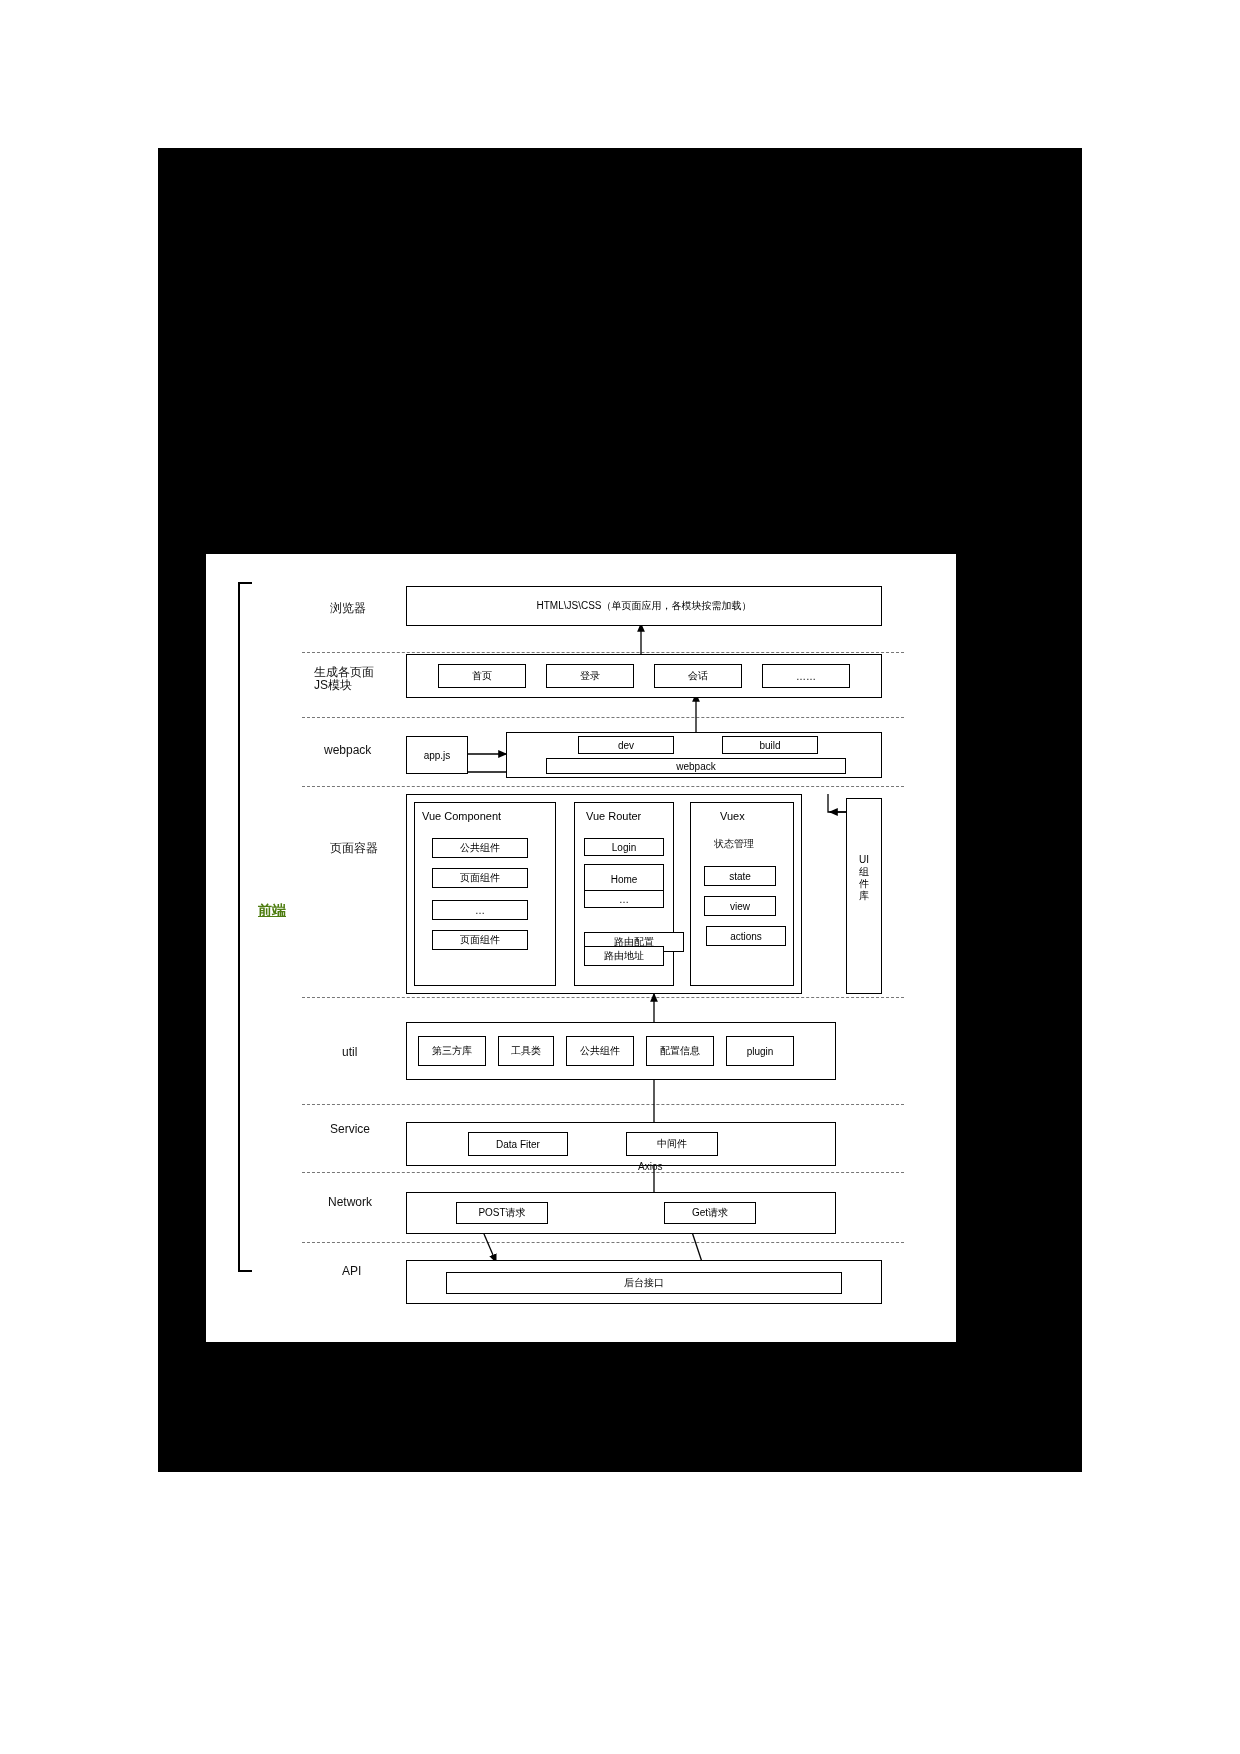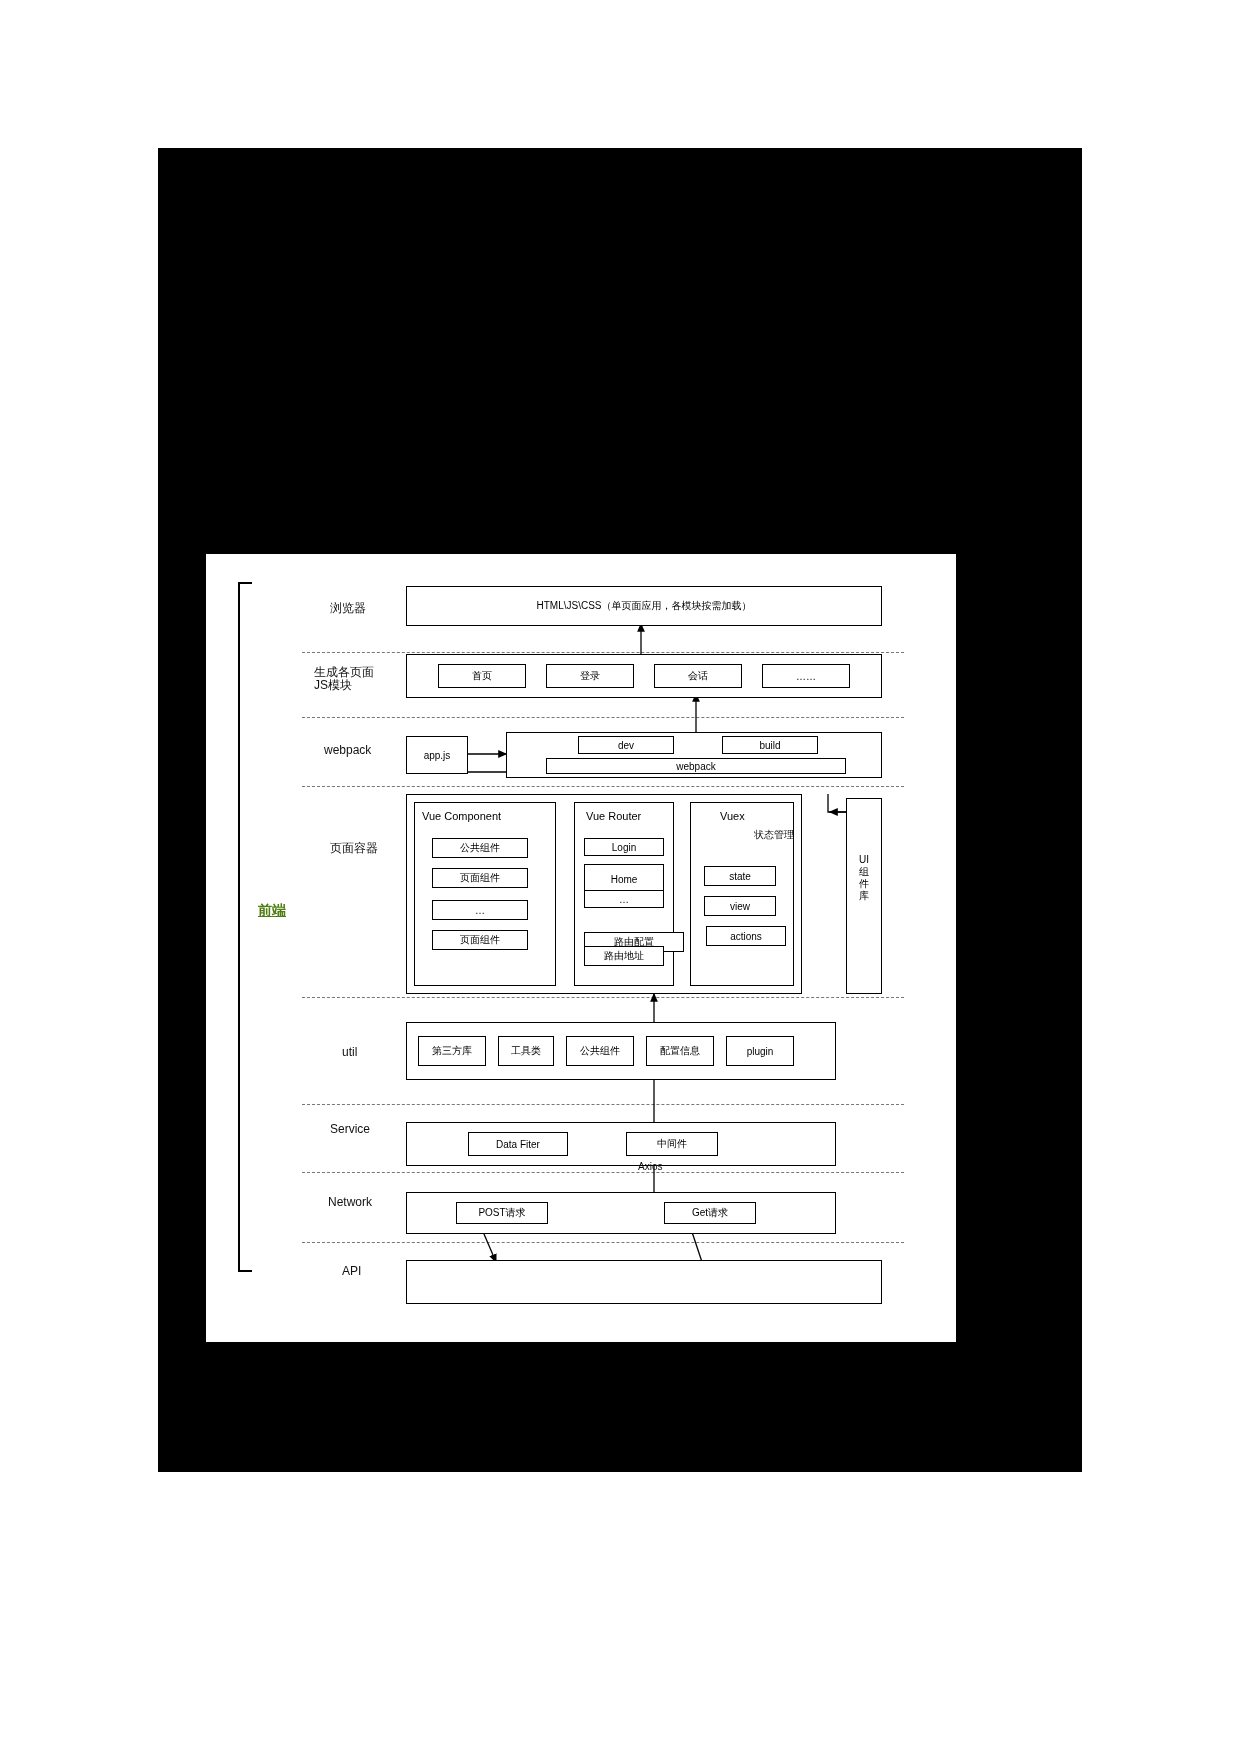--- a/index.html
+++ b/index.html
@@ -191,21 +191,21 @@
     <div class="outer" style="left:368px; top:248px; width:100px; height:184px;"></div>
     <div class="group-title" style="left:380px; top:256px;">Vue Router</div>
     <div class="box" style="left:378px; top:284px; width:80px; height:18px;">Login</div>
     <div class="box" style="left:378px; top:310px; width:80px; height:30px;">Home</div>
     <div class="box" style="left:378px; top:336px; width:80px; height:18px;">…</div>
     <div class="box" style="left:378px; top:378px; width:100px; height:20px;">路由配置</div>
     <div class="box" style="left:378px; top:392px; width:80px; height:20px;">路由地址</div>
 
     <div class="outer" style="left:484px; top:248px; width:104px; height:184px;"></div>
     <div class="group-title" style="left:514px; top:256px;">Vuex</div>
-    <div class="lbl" style="left:508px; top:274px;margin-left:40px;">状态管理</div>
+    <div class="lbl" style="left:508px; top:283px;">状态管理</div>
     <div class="box" style="left:498px; top:312px; width:72px; height:20px;">state</div>
     <div class="box" style="left:498px; top:342px; width:72px; height:20px;">view</div>
     <div class="box" style="left:500px; top:372px; width:80px; height:20px;">actions</div>
 
     <div class="outer" style="left:640px; top:244px; width:36px; height:196px;"></div>
     <div class="vert-text" style="left:650px; top:300px;">UI组件库</div>
 
     <div class="outer" style="left:200px; top:468px; width:430px; height:58px;"></div>
     <div class="box" style="left:212px; top:482px; width:68px; height:30px;">第三方库</div>
     <div class="box" style="left:292px; top:482px; width:56px; height:30px;">工具类</div>
@@ -216,15 +216,16 @@
     <div class="outer" style="left:200px; top:568px; width:430px; height:44px;"></div>
     <div class="box" style="left:262px; top:578px; width:100px; height:24px;">Data Fiter</div>
     <div class="box" style="left:420px; top:578px; width:92px; height:24px;">中间件</div>
 
     <div class="lbl" style="left:432px; top:607px;">Axios</div>
     <div class="outer" style="left:200px; top:638px; width:430px; height:42px;"></div>
     <div class="box" style="left:250px; top:648px; width:92px; height:22px;">POST请求</div>
     <div class="box" style="left:458px; top:648px; width:92px; height:22px;">Get请求</div>
 
     <div class="outer" style="left:200px; top:706px; width:476px; height:44px;"></div>
+    <div class="box" style="left:240px; top:718px; width:396px; height:22px;">后台接口</div>
 
   </div>
 </div>
 
 </body></html>

